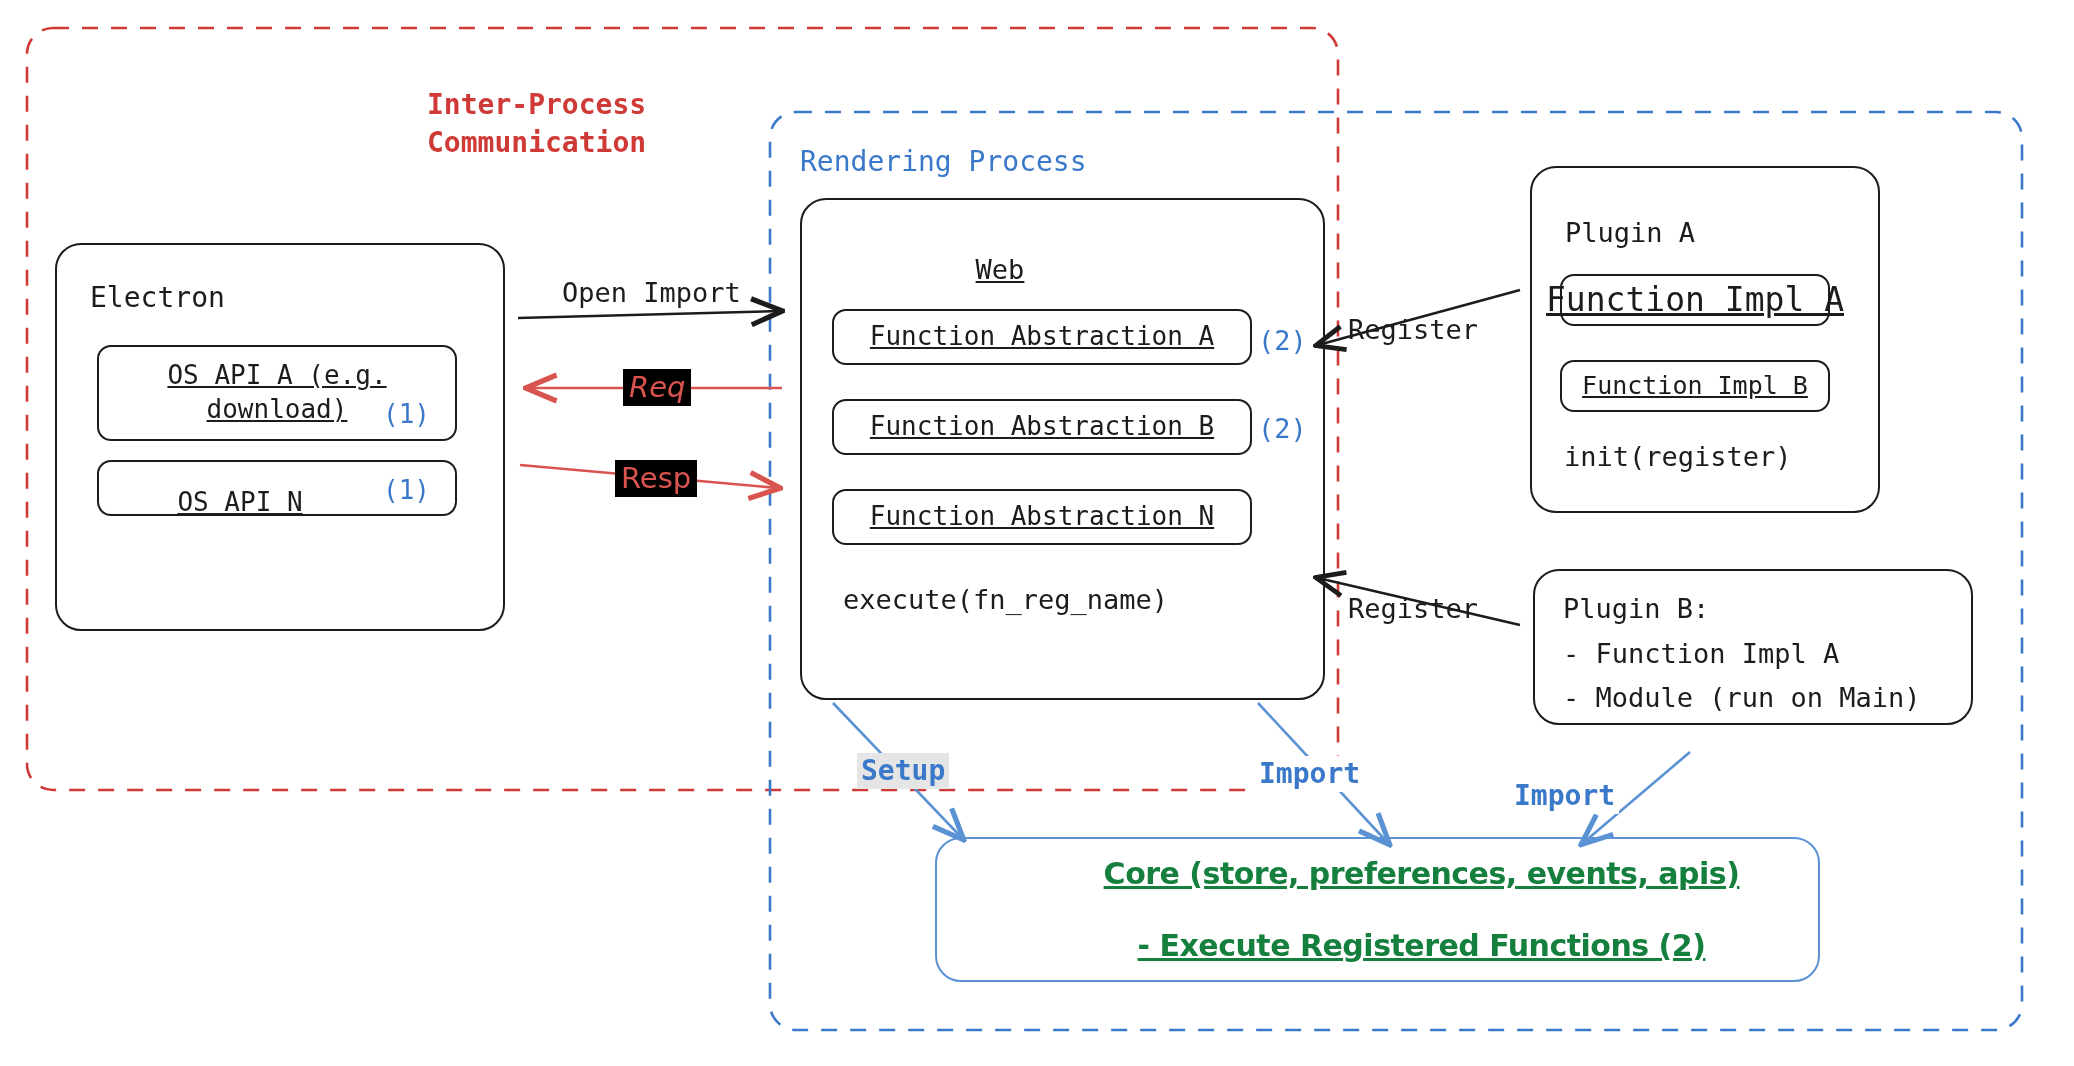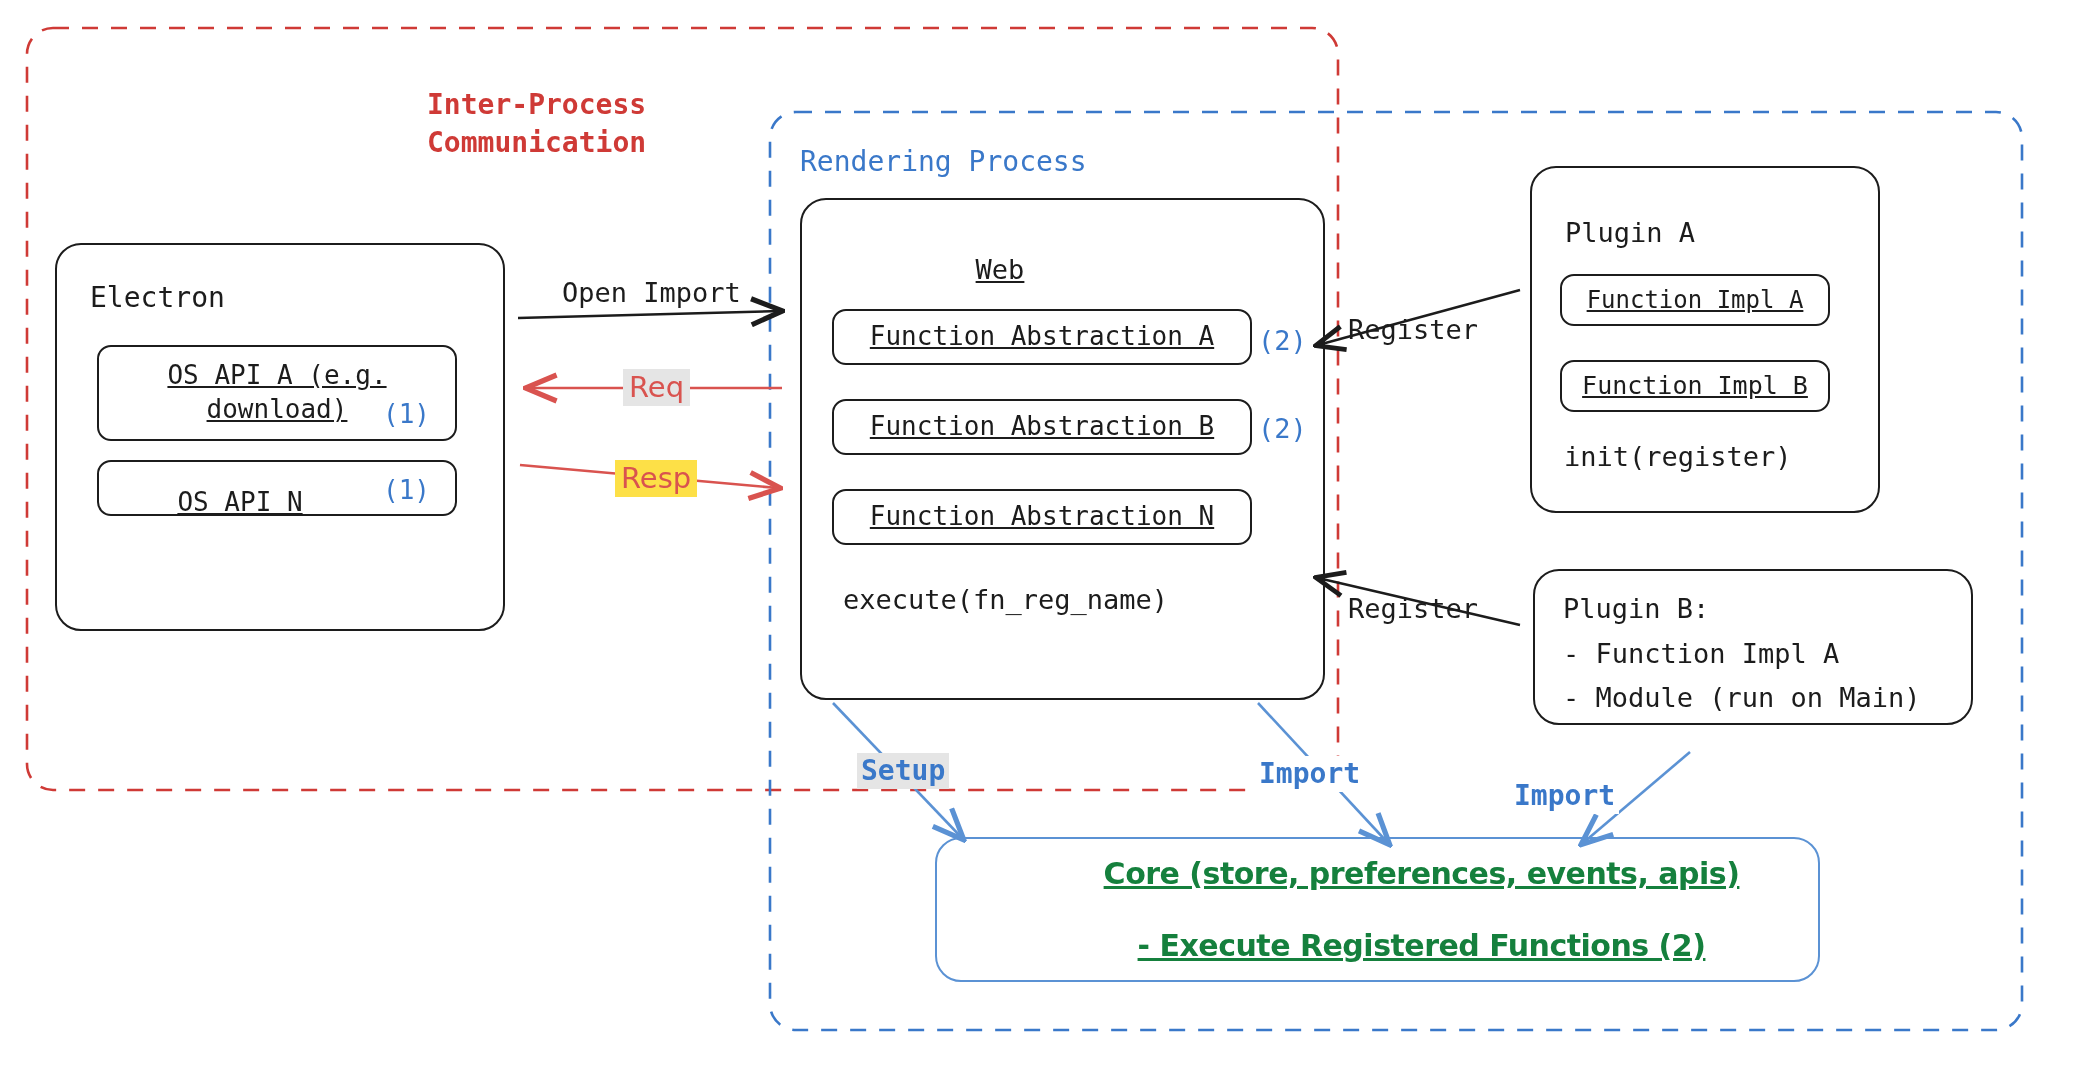--- a/index.html
+++ b/index.html
@@ -133,22 +133,22 @@
 download)</div>
   </div>
   <div class="txt blue-txt" style="left:383px; top:398px; font-size:26px;">(1)</div>
 
   <div class="node inner lbl-center" style="left:97px; top:460px; width:360px; height:56px;">
     <div class="txt center" style="position:static; font-size:26px; margin-right:74px;margin-top:30px;">OS API N</div>
   </div>
   <div class="txt blue-txt" style="left:383px; top:474px; font-size:26px;">(1)</div>
 
   <div class="txt" style="left:562px; top:276px; font-size:27px;">Open Import</div>
-  <div class="txt sans-red" style="left:623px; top:369px; font-size:29px; background:#e5e5e5; padding:0 6px;">Req</div>
-  <div class="txt sans-red" style="left:615px; top:460px; font-size:29px; background:#fde047; padding:0 6px;">Resp</div>
+  <div class="txt sans-red" style="left:623px; top:369px; font-size:29px; background:#000000; padding:0 6px;font-style:italic;">Req</div>
+  <div class="txt sans-red" style="left:615px; top:460px; font-size:29px; background:#000000; padding:0 6px;">Resp</div>
 
   <div class="node" style="left:800px; top:198px; width:525px; height:502px;">
   </div>
   <div class="txt center" style="left:800px; top:253px; width:400px; font-size:27px;">Web</div>
 
   <div class="node inner lbl-center" style="left:832px; top:309px; width:420px; height:56px;">
     <div class="txt center" style="position:static; font-size:26px;">Function Abstraction A</div>
   </div>
   <div class="txt blue-txt" style="left:1258px; top:324px; font-size:27px;">(2)</div>
 
@@ -164,21 +164,21 @@
   <div class="txt" style="left:843px; top:583px; font-size:27px;">execute(fn_reg_name)</div>
 
   <div class="txt" style="left:1348px; top:313px; font-size:27px;">Register</div>
   <div class="txt" style="left:1348px; top:592px; font-size:27px;">Register</div>
 
   <div class="node" style="left:1530px; top:166px; width:350px; height:347px;">
   </div>
   <div class="txt" style="left:1565px; top:216px; font-size:27px;">Plugin A</div>
 
   <div class="node inner lbl-center" style="left:1560px; top:274px; width:270px; height:52px;">
-    <div class="txt center" style="position:static; font-size:24px;">Function Impl A</div>
+    <div class="txt center" style="position:static; font-size:33px;">Function Impl A</div>
   </div>
   <div class="node inner lbl-center" style="left:1560px; top:360px; width:270px; height:52px;">
     <div class="txt center" style="position:static; font-size:25px;">Function Impl B</div>
   </div>
   <div class="txt" style="left:1564px; top:440px; font-size:27px;">init(register)</div>
 
   <div class="node" style="left:1533px; top:569px; width:440px; height:156px;">
   </div>
   <div class="txt" style="left:1563px; top:592px; font-size:27px;">Plugin B:</div>
   <div class="txt" style="left:1563px; top:637px; font-size:27px;">- Function Impl A</div>

